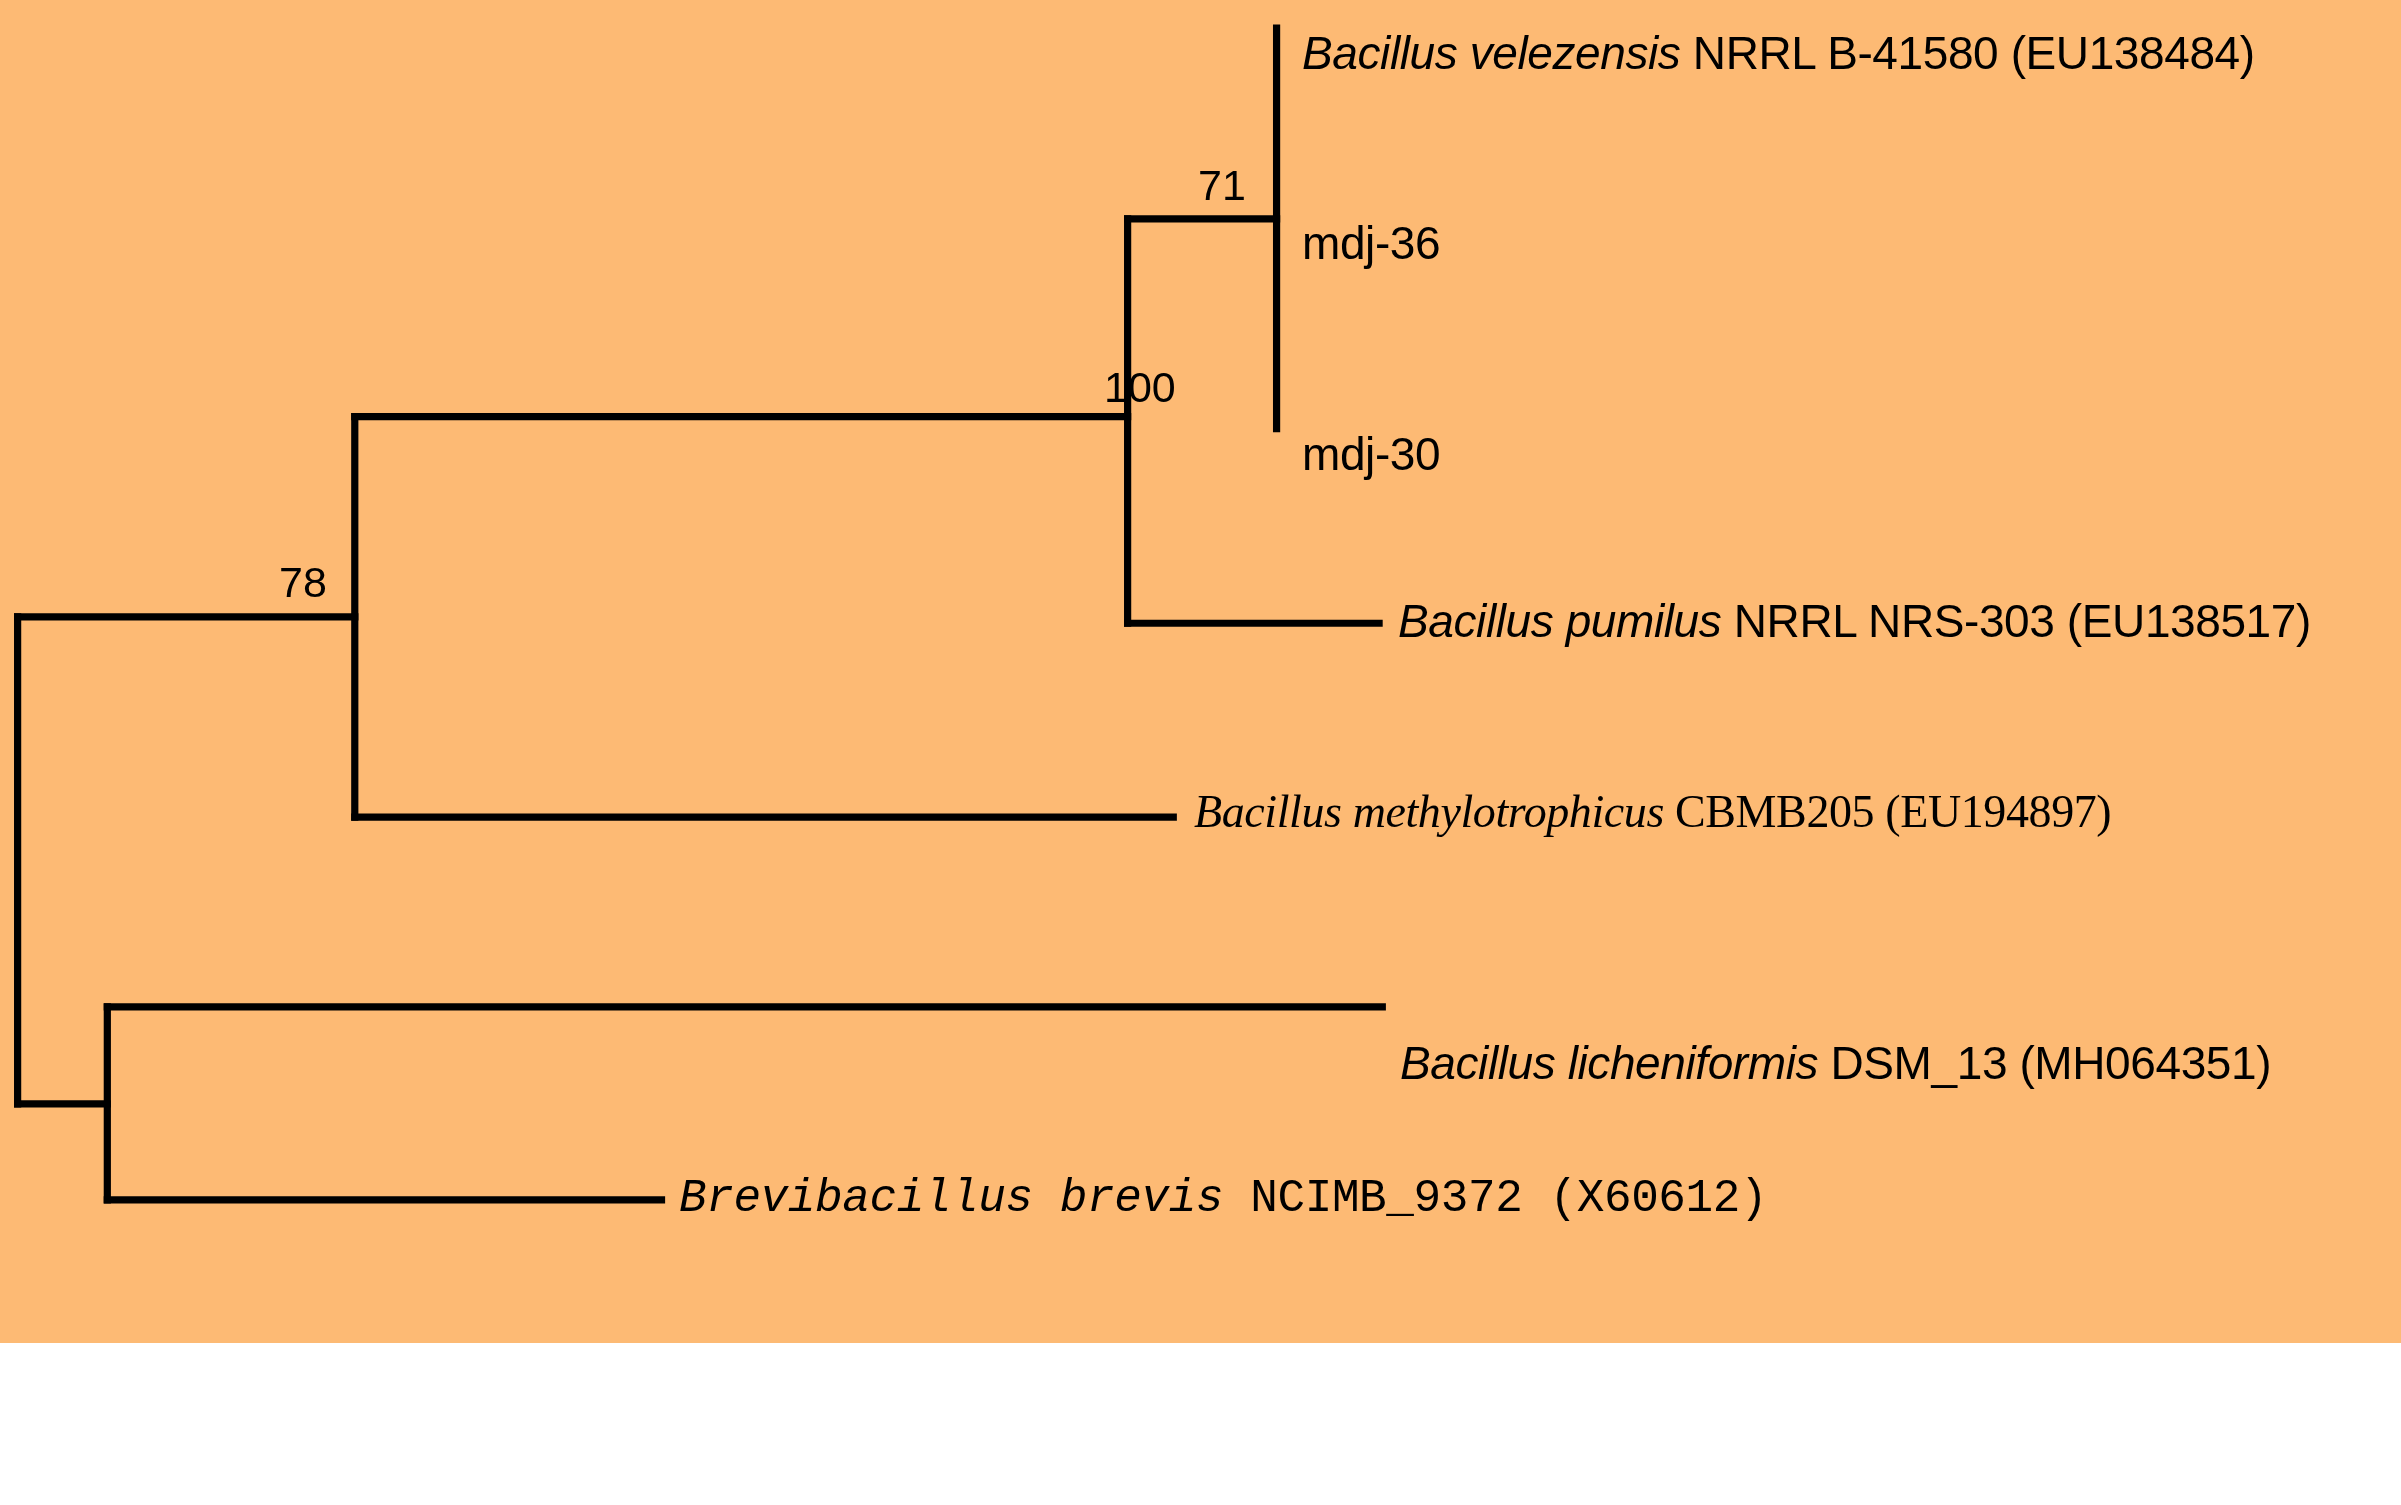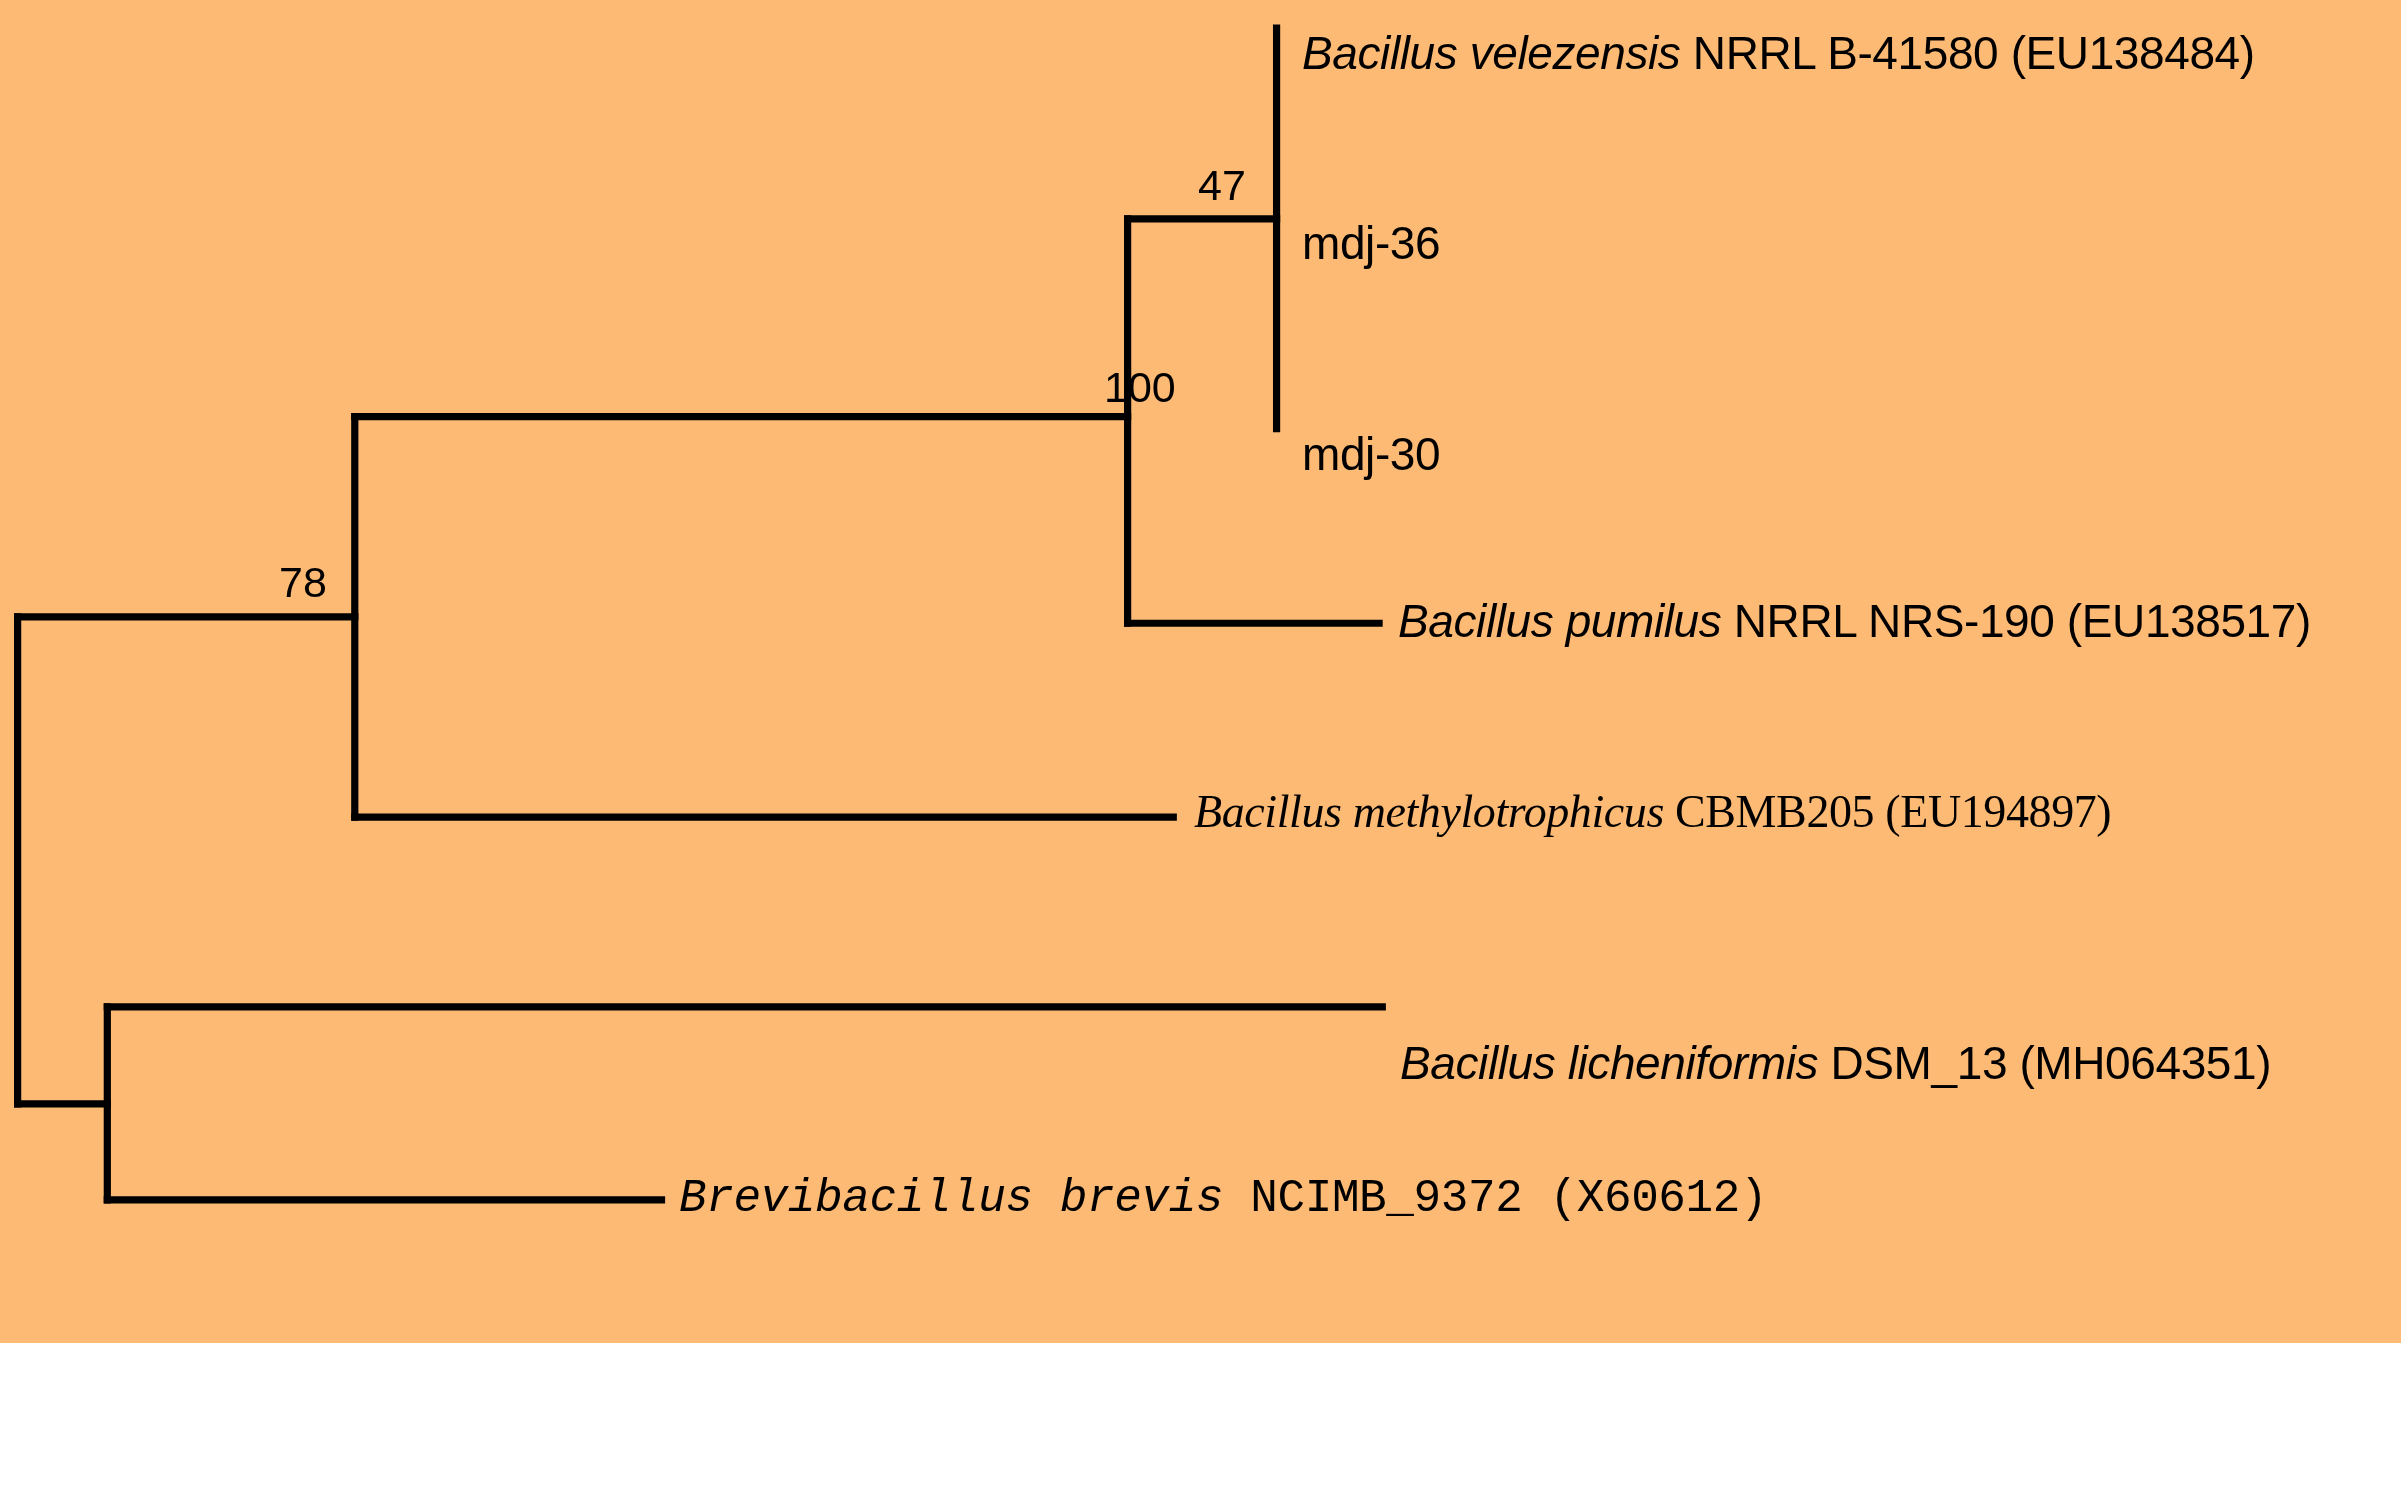--- a/index.html
+++ b/index.html
@@ -87,32 +87,32 @@
   <div class="taxon-label" style="left: 1302px; top: 30px;">
     <span class="sci">Bacillus velezensis</span><span class="strain"> NRRL B-41580 (EU138484)</span>
   </div>
   <div class="taxon-label" style="left: 1302px; top: 220px;">
     <span class="sci"></span><span class="strain">mdj-36</span>
   </div>
   <div class="taxon-label" style="left: 1302px; top: 431px;">
     <span class="sci"></span><span class="strain">mdj-30</span>
   </div>
   <div class="taxon-label" style="left: 1398px; top: 598px;">
-    <span class="sci">Bacillus pumilus</span><span class="strain"> NRRL NRS-190 (EU138517)</span>
+    <span class="sci">Bacillus pumilus</span><span class="strain"> NRRL NRS-303 (EU138517)</span>
   </div>
   <div class="taxon-label" style="left: 1194px; top: 789px; font-family: Liberation Serif, serif;">
     <span class="sci">Bacillus methylotrophicus</span><span class="strain"> CBMB205 (EU194897)</span>
   </div>
   <div class="taxon-label" style="left: 1400px; top: 1040px;">
     <span class="sci">Bacillus licheniformis</span><span class="strain"> DSM_13 (MH064351)</span>
   </div>
   <div class="taxon-label" style="left: 679px; top: 1176px; font-family: Liberation Mono, monospace;">
     <span class="sci">Brevibacillus brevis</span><span class="strain"> NCIMB_9372 (X60612)</span>
   </div>
 
-  <div class="bootstrap-label" style="left: 1198px; top: 164px;">47</div>
+  <div class="bootstrap-label" style="left: 1198px; top: 164px;">71</div>
   <div class="bootstrap-label" style="left: 1104px; top: 366px;">100</div>
   <div class="bootstrap-label" style="left: 279px; top: 561px;">78</div>
 
   <div class="scale-label" style="left: 311px; top: 1451px;">0.50</div>
 
 </div>
 
 
 </body></html>

